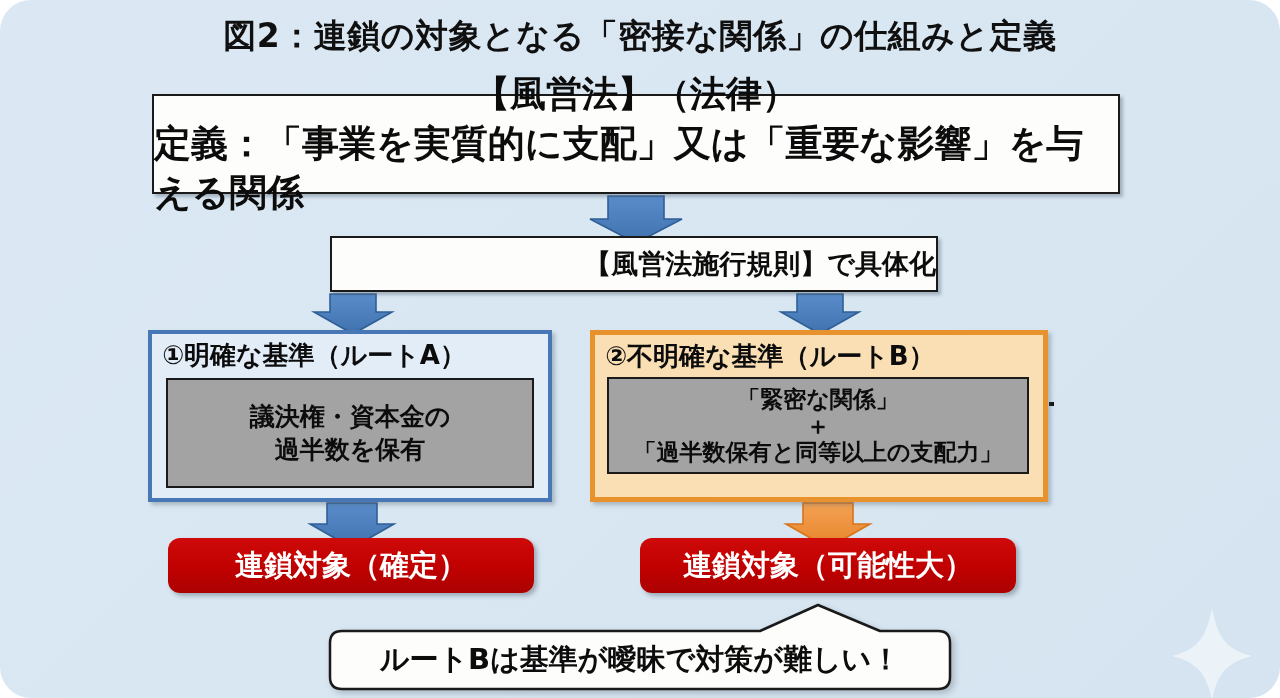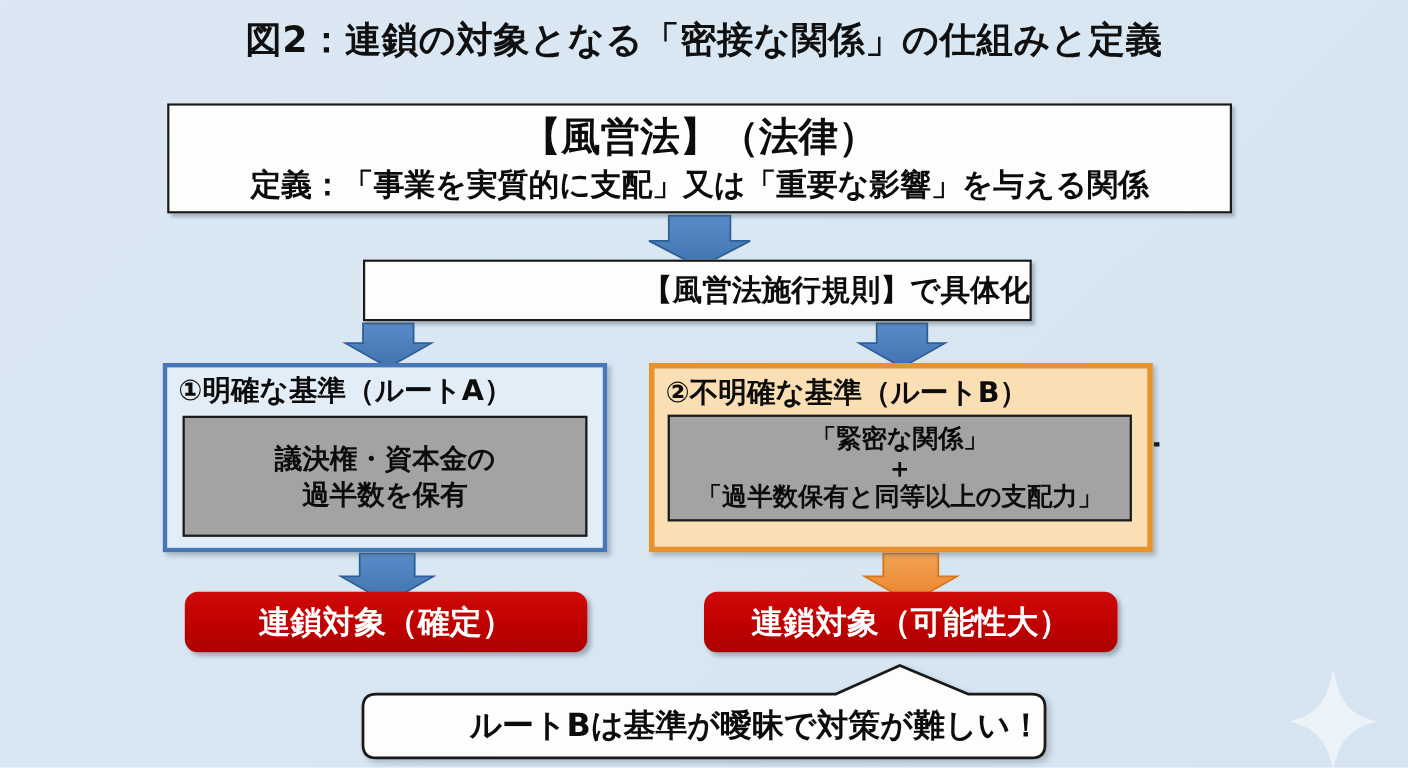--- a/index.html
+++ b/index.html
@@ -11,20 +11,21 @@
     height: 698px;
     overflow: hidden;
     font-family: "DejaVu Sans", "Liberation Sans", sans-serif;
   }
   #canvas {
     position: relative;
     width: 1280px;
     height: 698px;
     background: linear-gradient(135deg, #dbe8f3 0%, #d9e7f2 45%, #d5e4f0 100%);
     overflow: hidden;
+    border-radius: 31px;
   }
 
   .title {
     position: absolute;
     left: 0;
     top: 14px;
     width: 1280px;
     text-align: center;
     font-size: 33px;
     font-weight: bold;
@@ -50,21 +51,21 @@
 
   #law-box {
     left: 152px;
     top: 94px;
     width: 968px;
     height: 100px;
     font-size: 28px;
     line-height: 1.34;
   }
   #law-box .l1 { font-size: 36px; }
-  #law-box .l2 { font-size: 28px; }
+  #law-box .l2 { font-size: 37px; }
 
   #rule-box {
     left: 330px;
     top: 236px;
     width: 608px;
     height: 56px;
     font-size: 27px;
     align-items: flex-end;
   }
 
@@ -178,21 +179,20 @@
     color: #0c0c0c;
   }
 
   
   #callout {
     position: absolute;
     left: 330px;
     top: 615px;
     width: 548px;
     height: 74px;
-    margin-left: 47px;
   }
   #callout-label {
     position: absolute;
     left: 0;
     top: 0;
     width: 620px;
     height: 74px;
     display: flex;
     align-items: center;
     justify-content: center;

